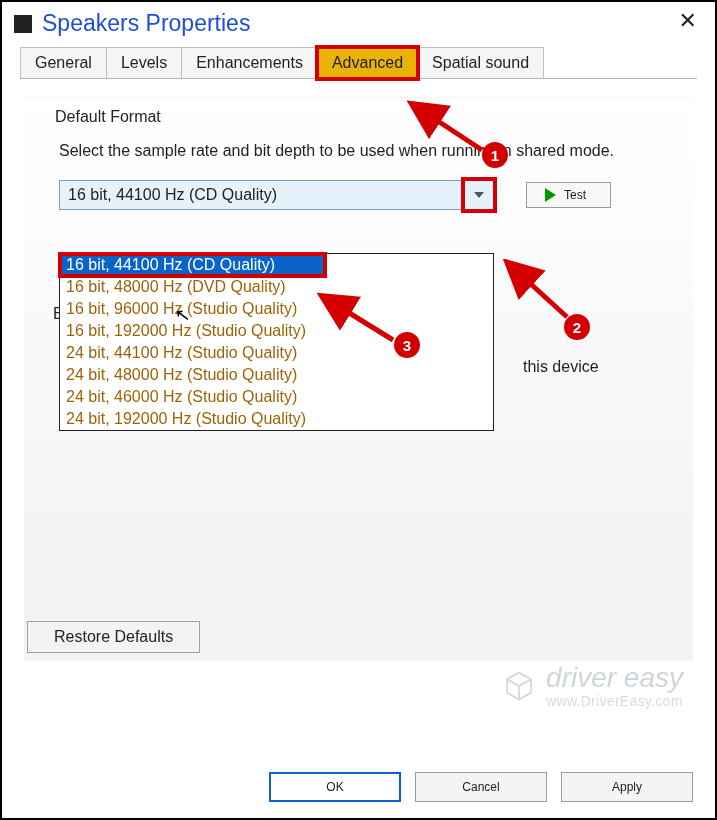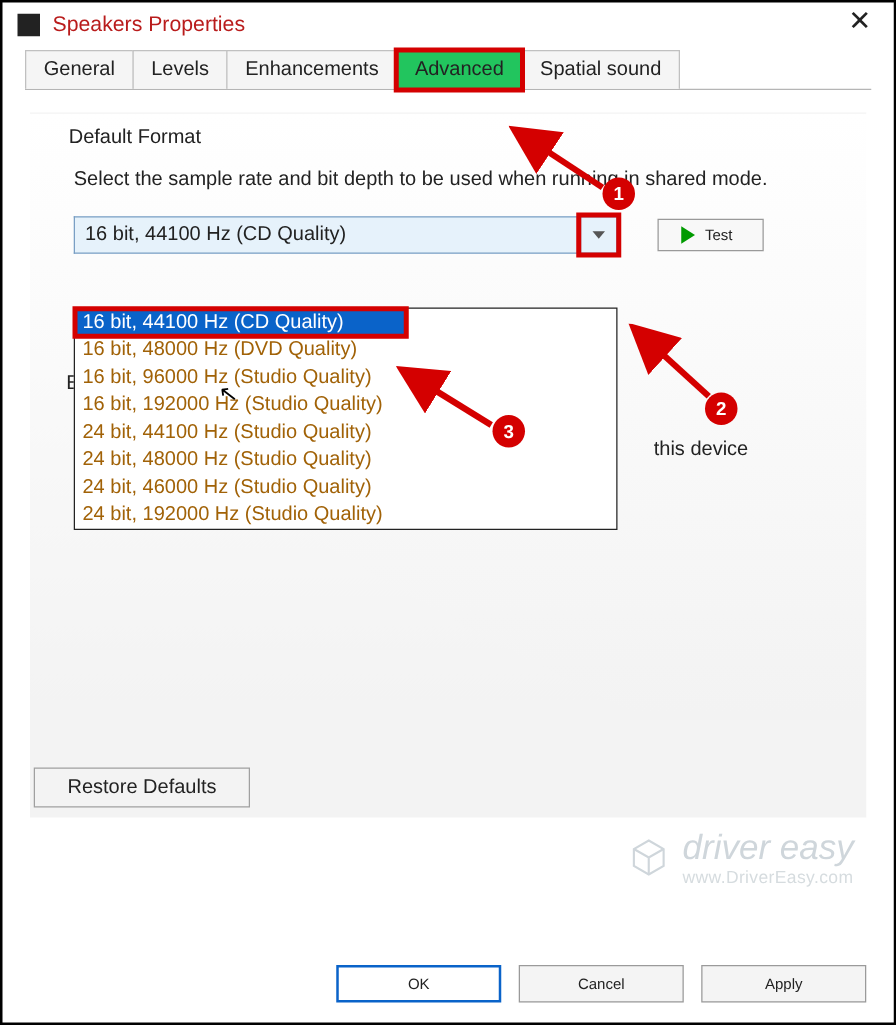--- a/index.html
+++ b/index.html
@@ -19,22 +19,22 @@
     align-items: center;
     padding: 8px 12px 10px 12px;
   }
   .title-icon {
     width: 18px; height: 18px;
     background: #222;
     margin-right: 10px;
     display: inline-block;
   }
   .title-text {
-    font-size: 17px;
-    color: #b91c1c;
+    font-size: 23px;
+    color: #1d4ed8;
     flex: 1;
   }
   .close-x {
     font-size: 22px;
     font-weight: 300;
     color: #222;
     cursor: pointer;
     padding: 0 6px;
     margin-top: -6px;
   }
@@ -51,21 +51,21 @@
     background: #f5f5f5;
     border: 1px solid #c0c0c0;
     border-bottom: none;
     margin-right: 0;
     margin-left: -1px;
     cursor: pointer;
     position: relative;
   }
   .tab:first-child { margin-left: 0; }
   .tab.active {
-    background: #22c55e;
+    background: #eab308;
     border-bottom: 1px solid #fff;
     margin-bottom: -1px;
     z-index: 2;
   }
   .tab.callout {
     outline: 4px solid #d40000;
     outline-offset: -2px;
   }
   .pane {
     margin: 18px 22px 0 22px;

